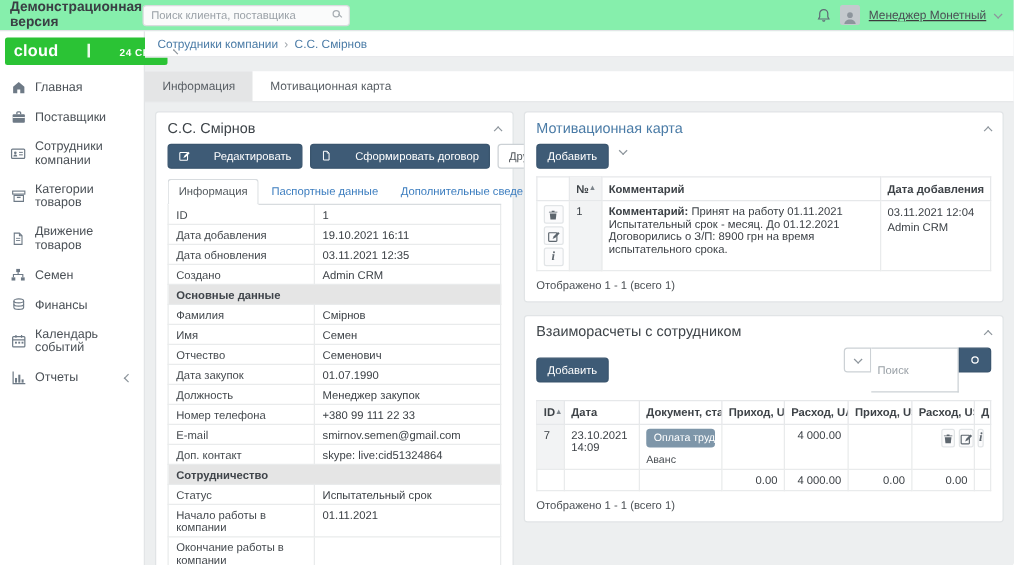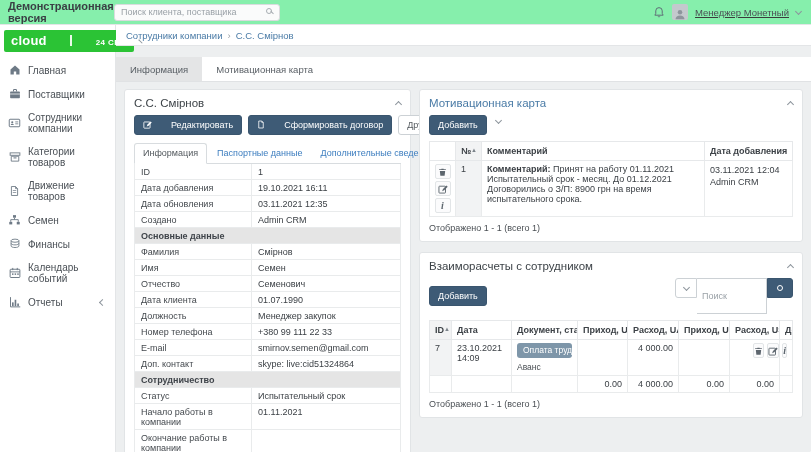--- a/index.html
+++ b/index.html
@@ -313,21 +313,21 @@
               </tr>
             <tr>
                 <td class="lbl">Имя</td>
                 <td class="val">Семен</td>
               </tr>
             <tr>
                 <td class="lbl">Отчество</td>
                 <td class="val">Семенович</td>
               </tr>
             <tr>
-                <td class="lbl">Дата клиента</td>
+                <td class="lbl">Дата закупок</td>
                 <td class="val">01.07.1990</td>
               </tr>
             <tr>
                 <td class="lbl">Должность</td>
                 <td class="val">Менеджер закупок</td>
               </tr>
             <tr>
                 <td class="lbl">Номер телефона</td>
                 <td class="val">+380 99 111 22 33</td>
               </tr>

